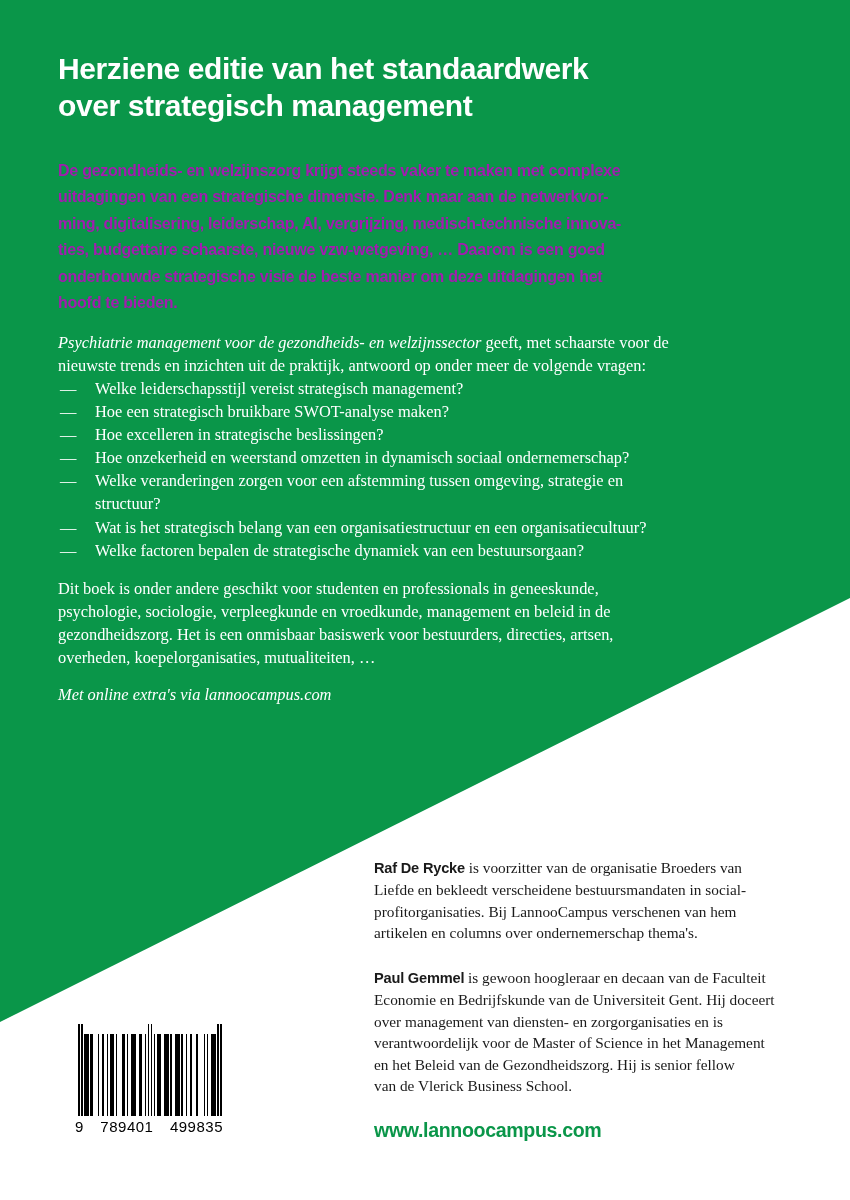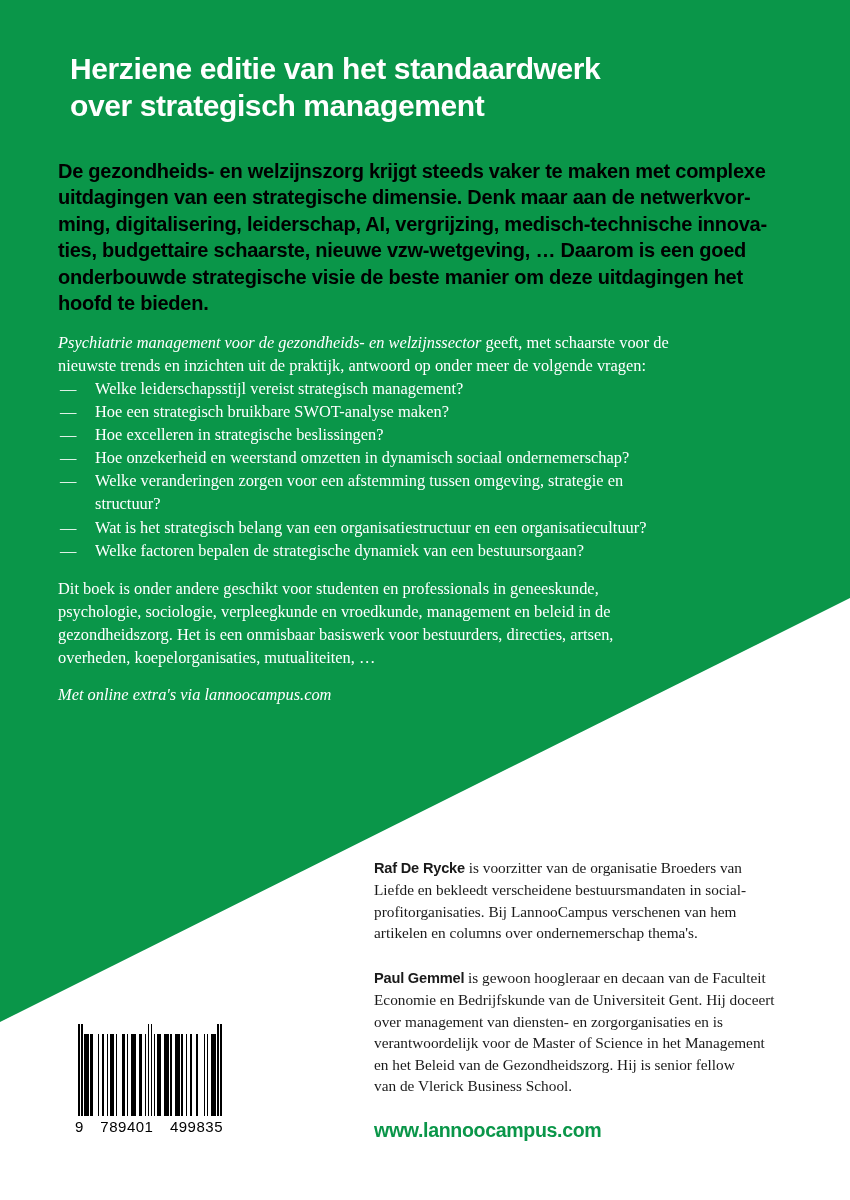--- a/index.html
+++ b/index.html
@@ -34,29 +34,29 @@
   #headline {
     position:absolute;
     left:58px; top:50px;
     width:640px;
     color:#ffffff;
     font-size:30px;
     font-weight:bold;
     line-height:37px;
     letter-spacing:-0.4px;
   }
-  #headline .hl-line { display:block; white-space:nowrap;margin-left:12px; }
+  #headline .hl-line { display:block; white-space:nowrap; }
 
   
   #intro {
     position:absolute;
     left:58px; top:158px;
     width:665px;
-    color:#000000;
-    font-size:20px;
+    color:#a21caf;
+    font-size:16px;
     font-weight:bold;
     line-height:26.4px;
     letter-spacing:-0.25px;
   }
   #intro .ln { display:block; white-space:nowrap; }
 
   
   .serif-white {
     color:#ffffff;
     font-family:"Liberation Serif", serif;

